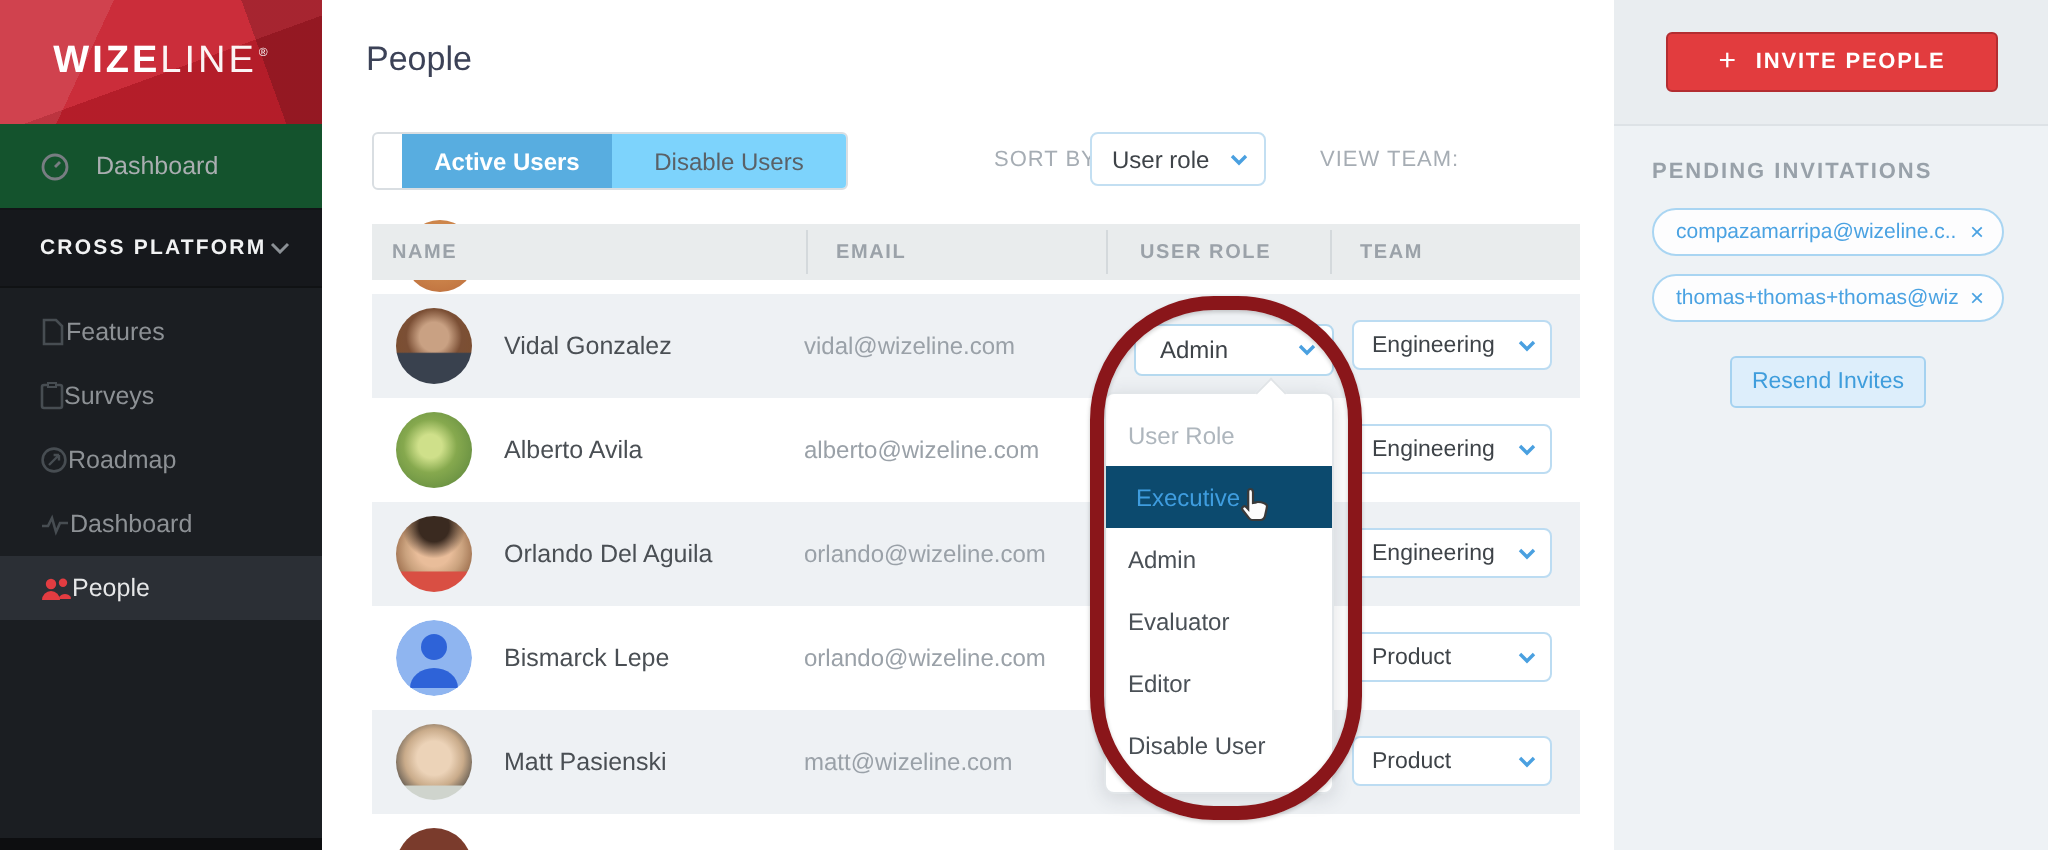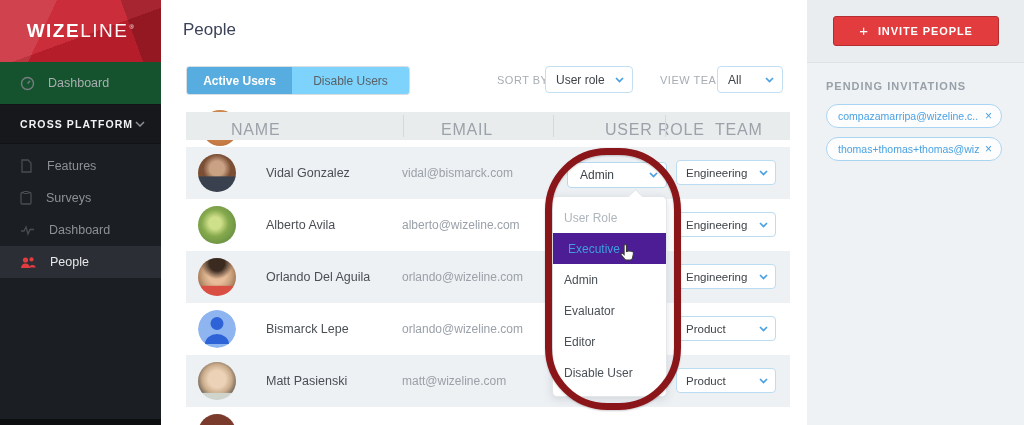--- a/index.html
+++ b/index.html
@@ -16,74 +16,74 @@
       #c8202e;}
   .logo-text{color:#fff;font-size:19px;letter-spacing:1.5px;position:relative;}
   .logo-bold{font-weight:bold;}
   .logo-light{font-weight:normal;opacity:.95;}
   .logo-mark{font-size:6px;position:relative;top:-8px;left:1px;}
   .dash-row{height:42px;background:#14532d;border-bottom:1px solid #121417;display:flex;align-items:center;gap:13px;padding-left:20px;cursor:pointer;}
   .dash-row .lbl{color:#aaaeb1;font-size:12.5px;}
   .section-row{height:38px;background:#16181c;border-bottom:1px solid #101214;display:flex;align-items:center;justify-content:space-between;padding:0 16px 0 20px;cursor:pointer;}
   .section-row .lbl{color:#f1f2f3;font-size:10.5px;font-weight:bold;letter-spacing:1.1px;}
   .nav{padding-top:6px;}
-  .nav-item{height:32px;display:flex;align-items:center;gap:14px;padding-left:20px;cursor:pointer;}
+  .nav-item{height:32px;display:flex;align-items:center;padding-left:20px;cursor:pointer;}
   .nav-item .lbl{color:#8d9195;font-size:12.5px;}
   .nav-item.active{background:#2b2f35;}
   .nav-item.active .lbl{color:#e6e7e8;}
   .side-footer{position:absolute;left:0;bottom:0;width:100%;height:6px;background:#0d0e10;}
 
   
   .main{position:absolute;left:161px;top:0;width:646px;height:425px;background:#fff;}
   .page-title{position:absolute;left:22px;top:20px;font-size:17px;color:#3c4257;}
 
   .tabs{position:absolute;left:25px;top:66px;height:27px;display:flex;border:1px solid #d9dee2;border-radius:3px;overflow:hidden;background:#fff;}
   .tab{display:flex;align-items:center;justify-content:center;font-size:12px;cursor:pointer;}
-  .tab.active{width:105px;background:#58ade0;color:#fff;font-weight:bold;}
+  .tab.active{width:105px;background:#58ade0;color:#fff;font-weight:bold;margin-left:14px;}
   .tab.inactive{width:117px;background:#7dd3fc;color:#5a6167;}
 
   .filter-label{position:absolute;font-size:11px;color:#a6adb4;letter-spacing:.5px;top:74px;}
   .f-sort-label{left:336px;}
   .f-team-label{left:499px;}
   .mini-select{position:absolute;top:66px;height:27px;background:#fff;border:1px solid #c3dff2;border-radius:4px;display:flex;align-items:center;justify-content:space-between;padding:0 8px 0 10px;font-size:12px;color:#3e4348;cursor:pointer;box-sizing:border-box;}
   .f-sort-select{left:384px;width:88px;}
   .f-team-select{left:556px;width:66px;}
 
   
   .thead{position:absolute;left:25px;top:112px;width:604px;height:28px;background:#e9eced;z-index:2;}
-  .th{position:absolute;top:9px;font-size:16px;font-weight:normal;color:#9ba2a9;letter-spacing:.8px;margin-left:35px;}
-  .th0{left:10px}.th1{left:220px}.th2{left:384px}.th3{left:494px}
+  .th{position:absolute;top:9px;font-size:10px;font-weight:bold;color:#9ba2a9;letter-spacing:.8px;}
+  .th0{left:10px}.th1{left:232px}.th2{left:384px}.th3{left:494px}
   .th-div{position:absolute;top:3px;width:1px;height:22px;background:#d4d9dc;}
   .td1{left:217px}.td2{left:367px}.td3{left:479px}
 
   .sliver-top{position:absolute;left:41px;top:110px;width:36px;height:36px;border-radius:50%;z-index:1;
     background:radial-gradient(circle at 50% 40%, #d08a4e 0 40%, #b9693a 100%);}
   .sliver-bottom{position:absolute;left:37px;top:414px;width:38px;height:38px;border-radius:50%;
     background:radial-gradient(circle at 50% 30%, #7a3b2c 0 40%, #93502f 100%);}
 
   .rows{position:absolute;left:25px;top:147px;width:604px;z-index:2;}
   .row{position:relative;width:604px;height:52px;}
   .row.shade{background:#eef1f4;}
   .row.plain{background:#ffffff;}
   .avatar{position:absolute;left:12px;top:7px;width:38px;height:38px;border-radius:50%;overflow:hidden;}
   .av-vidal{background:linear-gradient(180deg, rgba(0,0,0,0) 58%, #39414e 60%),radial-gradient(circle at 50% 38%, #c9a183 0 24%, #7b4f35 46%, #7c4e2b 100%);}
   .av-alberto{background:radial-gradient(circle at 45% 45%, #cfe08a 0 20%, #86a94e 45%, #55803a 100%);}
   .av-orlando{background:linear-gradient(0deg, #d94f43 0 26%, rgba(0,0,0,0) 28%),radial-gradient(circle at 50% 14%, #3a2a20 0 20%, rgba(0,0,0,0) 42%),radial-gradient(circle at 50% 44%, #e9bd9a 0 30%, #caa27e 50%, #9a6b4a 75%, #8a5d3e 100%);}
   .av-matt{background:linear-gradient(0deg, #cfd4cd 0 18%, rgba(0,0,0,0) 20%),radial-gradient(circle at 50% 45%, #ecd3b8 0 30%, #c9ab8a 52%, #55504a 78%, #3e3c38 100%);}
-  .cell-name{position:absolute;left:80px;top:19px;font-size:12.5px;color:#4a4f54;}
+  .cell-name{position:absolute;left:66px;top:19px;font-size:12.5px;color:#4a4f54;}
   .cell-email{position:absolute;left:216px;top:19px;font-size:12px;color:#9aa1a8;}
   .team-select{position:absolute;left:490px;top:13px;width:100px;height:25px;background:#fff;border:1px solid #bcdcf2;border-radius:4px;display:flex;align-items:center;justify-content:space-between;padding:0 7px 0 9px;font-size:11.5px;color:#3e4348;cursor:pointer;box-sizing:border-box;}
   .role-select{position:absolute;left:381px;top:15px;width:100px;height:26px;background:#fff;border:1px solid #b5d9ef;border-radius:4px;display:flex;align-items:center;justify-content:space-between;padding:0 8px 0 12px;font-size:12px;color:#3e4348;cursor:pointer;box-sizing:border-box;}
 
   
   .menu-caret{position:absolute;left:469px;top:191px;width:10px;height:10px;background:#fff;transform:rotate(45deg);border-left:1px solid #e0e4e7;border-top:1px solid #e0e4e7;z-index:4;}
   .menu{position:absolute;left:391px;top:196px;width:113px;background:#fff;border:1px solid #e2e6e9;border-radius:5px;box-shadow:0 2px 10px rgba(40,50,60,.15);z-index:3;padding:6px 0 8px 0;}
   .menu-header{height:30px;display:flex;align-items:center;padding-left:11px;font-size:12px;color:#aeb6bd;}
   .menu-opt{height:31px;display:flex;align-items:center;padding-left:11px;font-size:12px;color:#4a5056;cursor:pointer;}
-  .menu-opt.hl{background:#4c1d95;color:#3f9ddf;padding-left:15px;}
+  .menu-opt.hl{background:#0c4a6e;color:#3f9ddf;padding-left:15px;}
 
   
   .annotation{position:absolute;left:384px;top:148px;width:136px;height:262px;border:7px solid #8a161a;border-radius:62px;box-sizing:border-box;z-index:10;pointer-events:none;box-shadow:0 1px 2px rgba(0,0,0,.2), inset 0 1px 2px rgba(0,0,0,.2);}
   .cursor{position:absolute;left:458px;top:243px;z-index:11;pointer-events:none;}
 
   
   .rightpanel{position:absolute;left:807px;top:0;width:217px;height:425px;background:#eef2f5;}
   .rp-top{height:62px;background:#e9edf0;border-bottom:1px solid #dde2e6;position:relative;}
   .invite-btn{position:absolute;left:26px;top:16px;width:166px;height:30px;background:#e23c3e;border:1px solid #b32d31;border-radius:3px;color:#fff;font-size:11px;font-weight:bold;letter-spacing:.9px;display:flex;align-items:center;justify-content:center;gap:9px;cursor:pointer;box-sizing:border-box;}
   .invite-plus{font-size:15px;font-weight:normal;position:relative;top:-1px;}
@@ -135,20 +135,29 @@
         <span>
           <svg width="12" height="14" viewBox="0 0 12 14">
               <rect x="1" y="1.5" width="10" height="11.5" rx="1" fill="none" stroke="#474d52" stroke-width="1.3"></rect>
               <rect x="4" y="0.5" width="4" height="2" fill="#1b1e22" stroke="#474d52" stroke-width="1"></rect>
             </svg>
         </span>
         <span class="lbl">Surveys</span>
       </div>
       <div class="nav-item">
         <span>
+          <svg width="14" height="14" viewBox="0 0 14 14">
+              <circle cx="7" cy="7" r="5.7" fill="none" stroke="#474d52" stroke-width="1.3"></circle>
+              <path d="M4.5 9.5 L9.5 4.5 M9.5 4.5 L9.5 7.2 M9.5 4.5 L6.8 4.5" fill="none" stroke="#474d52" stroke-width="1.2"></path>
+            </svg>
+        </span>
+        <span class="lbl">Roadmap</span>
+      </div>
+      <div class="nav-item">
+        <span>
           <svg width="15" height="12" viewBox="0 0 15 12">
               <polyline points="1,7 4,7 6,3 8,10 10,5.5 14,5.5" fill="none" stroke="#474d52" stroke-width="1.3"></polyline>
             </svg>
         </span>
         <span class="lbl">Dashboard</span>
       </div>
       <div class="nav-item active">
         <span>
           <svg width="16" height="13" viewBox="0 0 16 13">
               <circle cx="5.5" cy="4" r="2.6" fill="#e23c41"></circle>
@@ -174,47 +183,39 @@
     <div class="filter-label f-sort-label">SORT BY:</div>
     <div class="mini-select f-sort-select">
       <span>User role</span>
       <span>
           <svg width="9" height="6" viewBox="0 0 9 6">
             <polyline points="1,1 4.5,4.5 8,1" fill="none" stroke="#4aa0e0" stroke-width="1.7"></polyline>
           </svg>
         </span>
     </div>
     <div class="filter-label f-team-label">VIEW TEAM:</div>
-    <div class="mini-select f-team-select">
-      <span>All</span>
-      <span>
-          <svg width="9" height="6" viewBox="0 0 9 6">
-            <polyline points="1,1 4.5,4.5 8,1" fill="none" stroke="#4aa0e0" stroke-width="1.7"></polyline>
-          </svg>
-        </span>
-    </div>
 
     <div class="sliver-top"></div>
 
     <div class="thead">
       <span class="th th0">NAME</span>
       <span class="th th1">EMAIL</span>
       <span class="th th2">USER ROLE</span>
       <span class="th th3">TEAM</span>
       <span class="th-div td1"></span>
       <span class="th-div td2"></span>
       <span class="th-div td3"></span>
     </div>
 
     <div class="rows">
 
       <div class="row shade">
         <div class="avatar av-vidal"></div>
         <span class="cell-name">Vidal Gonzalez</span>
-        <span class="cell-email">vidal@bismarck.com</span>
+        <span class="cell-email">vidal@wizeline.com</span>
         <div class="role-select">
           <span>Admin</span>
           <span>
               <svg width="9" height="6" viewBox="0 0 9 6">
                 <polyline points="1,1 4.5,4.5 8,1" fill="none" stroke="#4aa0e0" stroke-width="1.7"></polyline>
               </svg>
             </span>
         </div>
         <div class="team-select">
           <span>Engineering</span>
@@ -319,15 +320,16 @@
     </div>
     <div class="pending-title">PENDING INVITATIONS</div>
     <div class="chip chip1">
       <span class="chip-text">compazamarripa@wizeline.c...</span>
       <span class="chip-x">×</span>
     </div>
     <div class="chip chip2">
       <span class="chip-text">thomas+thomas+thomas@wizeli...</span>
       <span class="chip-x">×</span>
     </div>
+    <div class="resend-btn">Resend Invites</div>
   </div>
 
 </div>
 
 </body></html>

